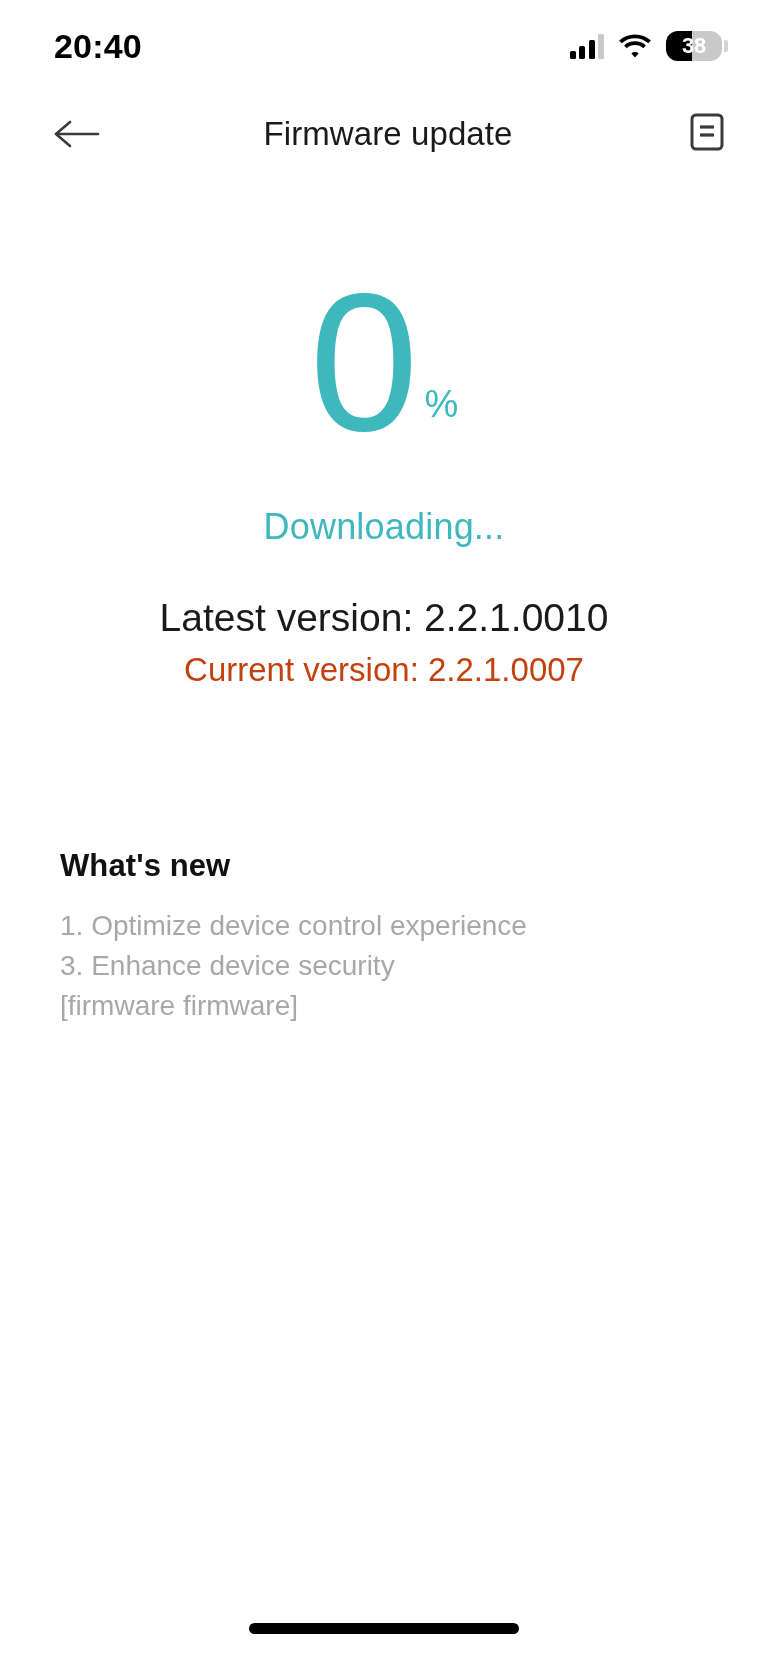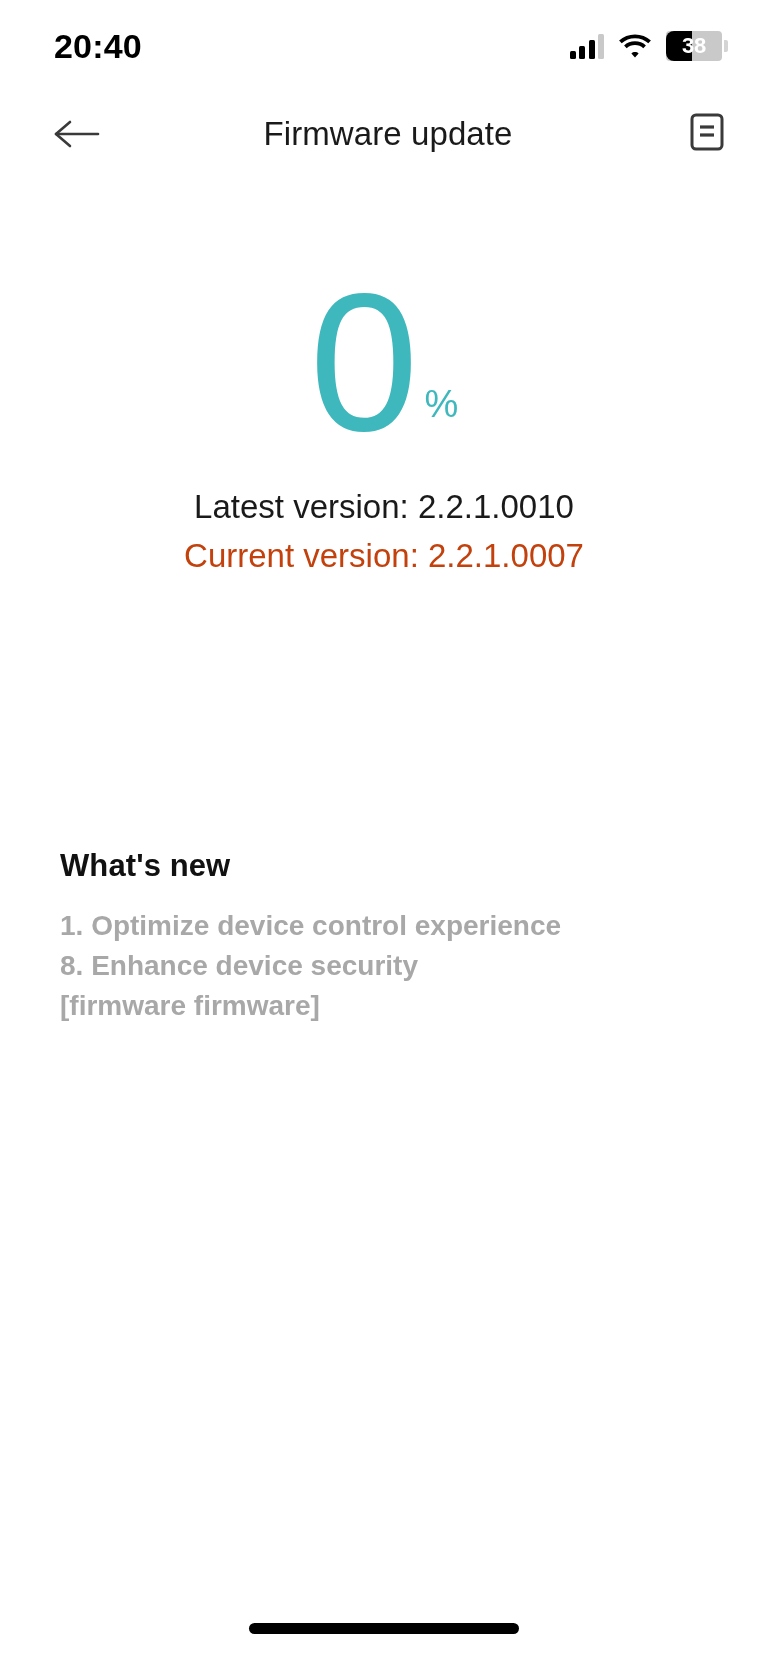--- a/index.html
+++ b/index.html
@@ -62,21 +62,21 @@
   .signal i:nth-child(3) { height: 19px; }
   .signal i:nth-child(4) { height: 25px; background: #c9c9c9; }
 
   .wifi { width: 34px; height: 26px; display: block; }
 
   
   .battery {
     position: relative;
     width: 56px;
     height: 30px;
-    border-radius: 4px;
+    border-radius: 12px;
     background: #c9c9c9;
     overflow: hidden;
     display: flex;
     align-items: center;
   }
   .battery-fill {
     position: absolute;
     left: 0; top: 0; bottom: 0;
     width: 46%;
     background: #000000;
@@ -170,21 +170,21 @@
   .status-label {
     margin-top: 66px;
     font-size: 36px;
     color: #3fb8bd;
     font-weight: 400;
     letter-spacing: 0.2px;
   }
 
   .version-latest {
     margin-top: 48px;
-    font-size: 33px;
+    font-size: 39px;
     color: #1a1a1a;
     font-weight: 400;
   }
 
   .version-current {
     margin-top: 11px;
     font-size: 33px;
     color: #c2410c;
     font-weight: 400;
   }
@@ -206,21 +206,21 @@
 
   .whats-new-list {
     margin-top: 22px;
     list-style: none;
   }
 
   .whats-new-list li {
     font-size: 28px;
     color: #a8a8a8;
     line-height: 1.42;
-    font-weight: 700;
+    font-weight: 400;
   }
 
   
   .home-indicator {
     position: absolute;
     bottom: 28px;
     left: 50%;
     transform: translateX(-50%);
     width: 270px;
     height: 11px;
@@ -280,28 +280,29 @@
         </svg>
       </span>
     </div>
   </div>
 
   <div class="progress-area">
     <div class="pct-row">
       <span class="pct-value">0</span>
       <span class="pct-unit">%</span>
     </div>
+    <div class="status-label">Downloading...</div>
     <div class="version-latest">Latest version: 2.2.1.0010</div>
     <div class="version-current">Current version: 2.2.1.0007</div>
   </div>
 
   <div class="whats-new">
     <div class="whats-new-title">What's new</div>
     <ul class="whats-new-list">
       <li>1. Optimize device control experience</li>
-      <li>8. Enhance device security</li>
+      <li>3. Enhance device security</li>
       <li>[firmware firmware]</li>
     </ul>
   </div>
 
   <div class="home-indicator"></div>
 
 </div>
 
 </body></html>

